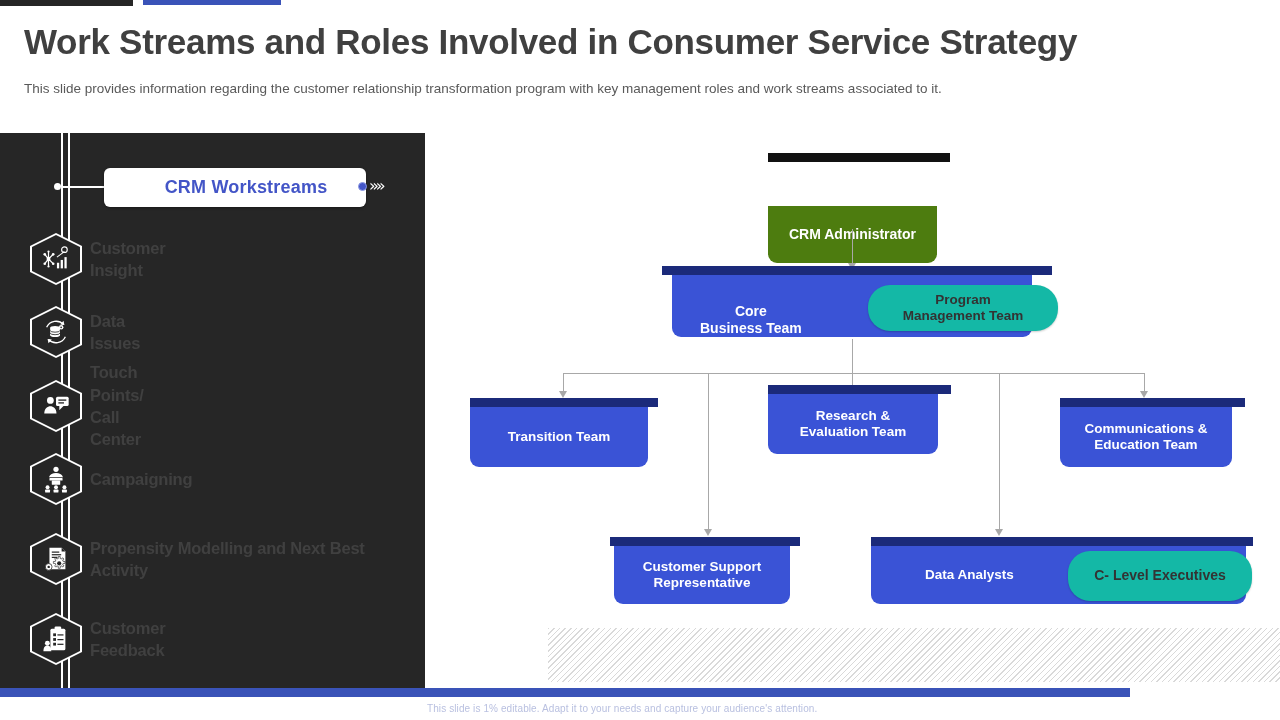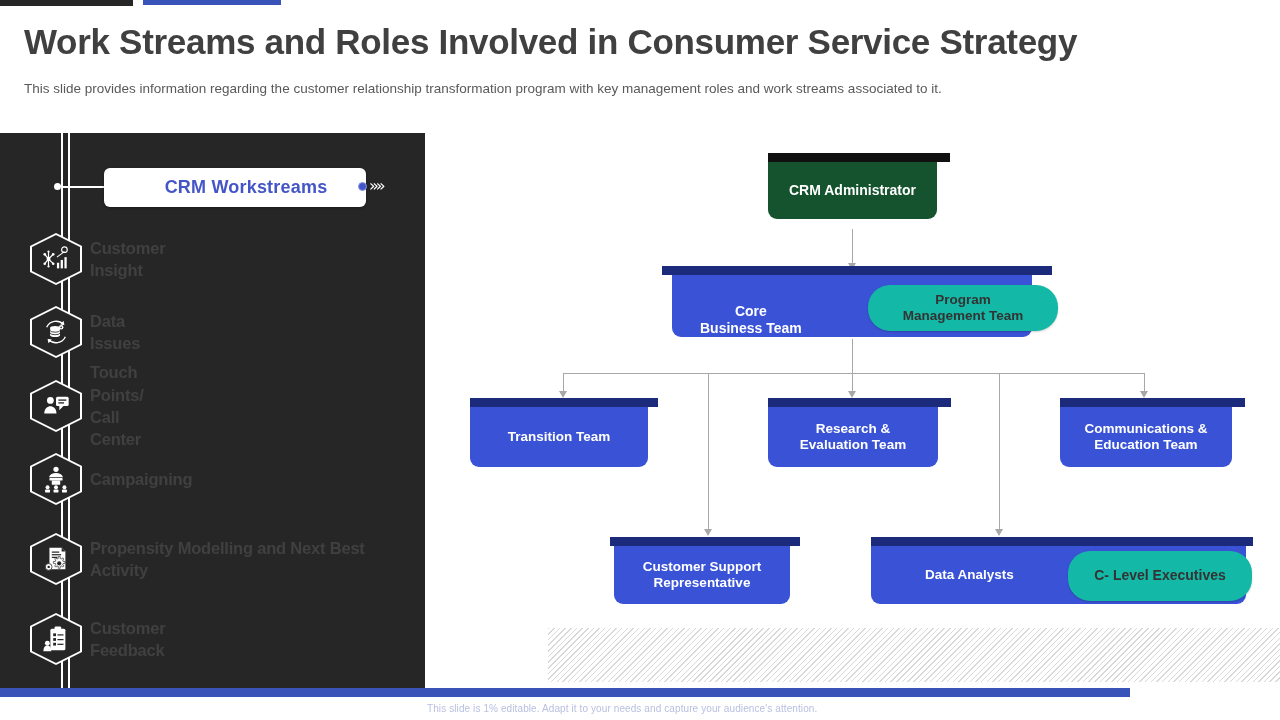--- a/index.html
+++ b/index.html
@@ -83,21 +83,21 @@
 
   .node{position:absolute;}
   .node .cap{position:absolute;left:0;top:0;height:9px;}
   .node .body{
     position:absolute;left:0;
     border-radius:0 0 9px 9px;
     display:flex;align-items:center;justify-content:center;
     text-align:center;color:#ffffff;font-weight:bold;line-height:1.22;
   }
   .node.dark .cap{background:#111111;}
-  .node.dark .body{background:#14532d;}
+  .node.dark .body{background:#4d7c0f;margin-top:44px;}
   .node.blue .cap{background:#1b2a7a;}
   .node.blue .body{background:#3a53d6;}
 
   .chip{
     position:absolute;background:#14b8a6;border-radius:22px;
     display:flex;align-items:center;justify-content:center;text-align:center;
     color:#333333;font-weight:bold;line-height:1.22;
     box-shadow:0 1px 2px rgba(0,0,0,.2);
   }
 
@@ -316,21 +316,21 @@
 
     <div class="node blue" style="left:45px;top:265px;width:185px;height:69px;">
       <div class="cap" style="width:188px;"></div>
       <div class="body" style="top:9px;width:178px;height:60px;font-size:13.5px;">
         <span>
           <span>Transition  Team</span>
         </span>
       </div>
     </div>
 
-    <div class="node blue" style="left:341px;top:265px;width:180px;height:56px;">
+    <div class="node blue" style="left:341px;top:252px;width:180px;height:56px;">
       <div class="cap" style="width:183px;left:2px;"></div>
       <div class="body" style="top:9px;left:2px;width:170px;height:60px;font-size:13.5px;">
         <span>
           <span>Research &amp;</span><br>
           <span>Evaluation Team</span>
         </span>
       </div>
     </div>
 
     <div class="node blue" style="left:185px;top:404px;width:180px;height:67px;">

